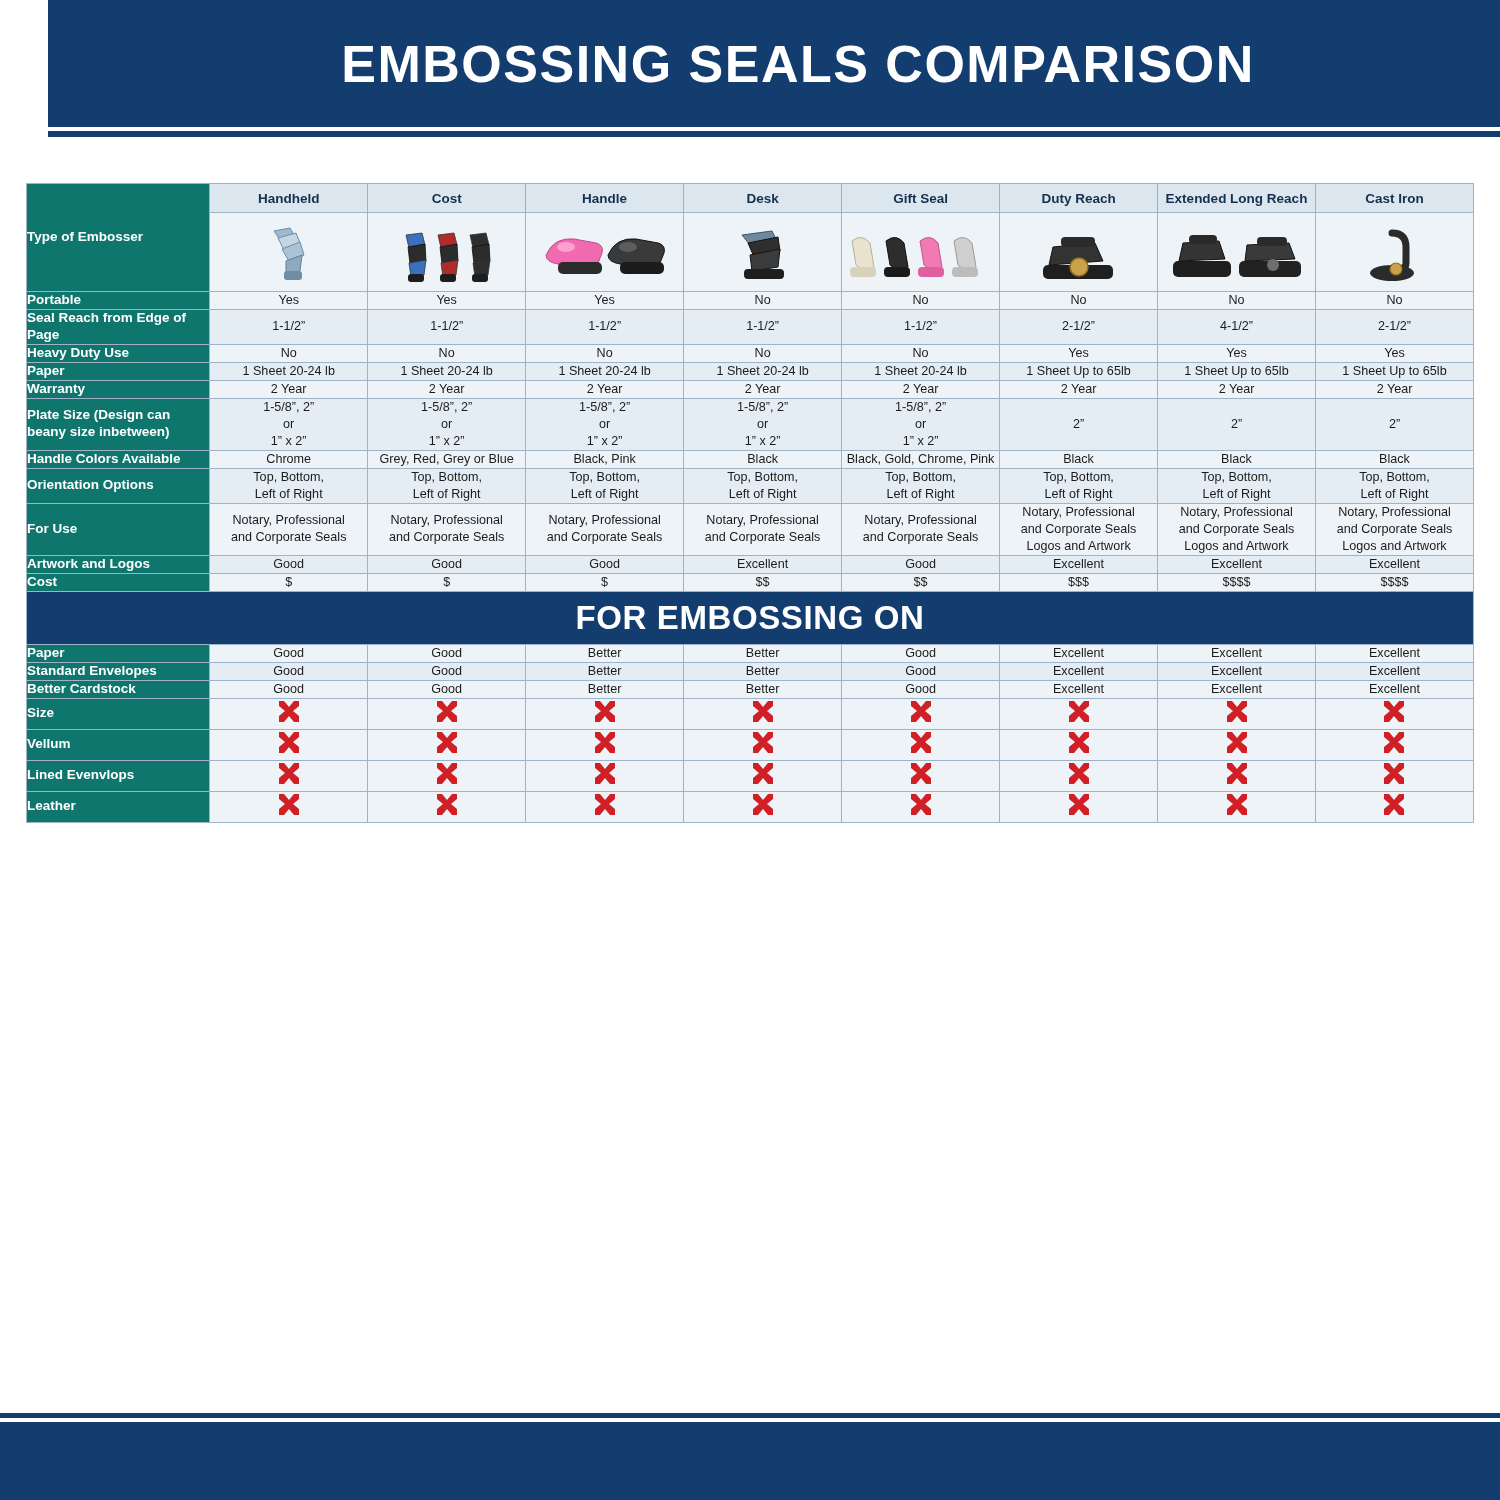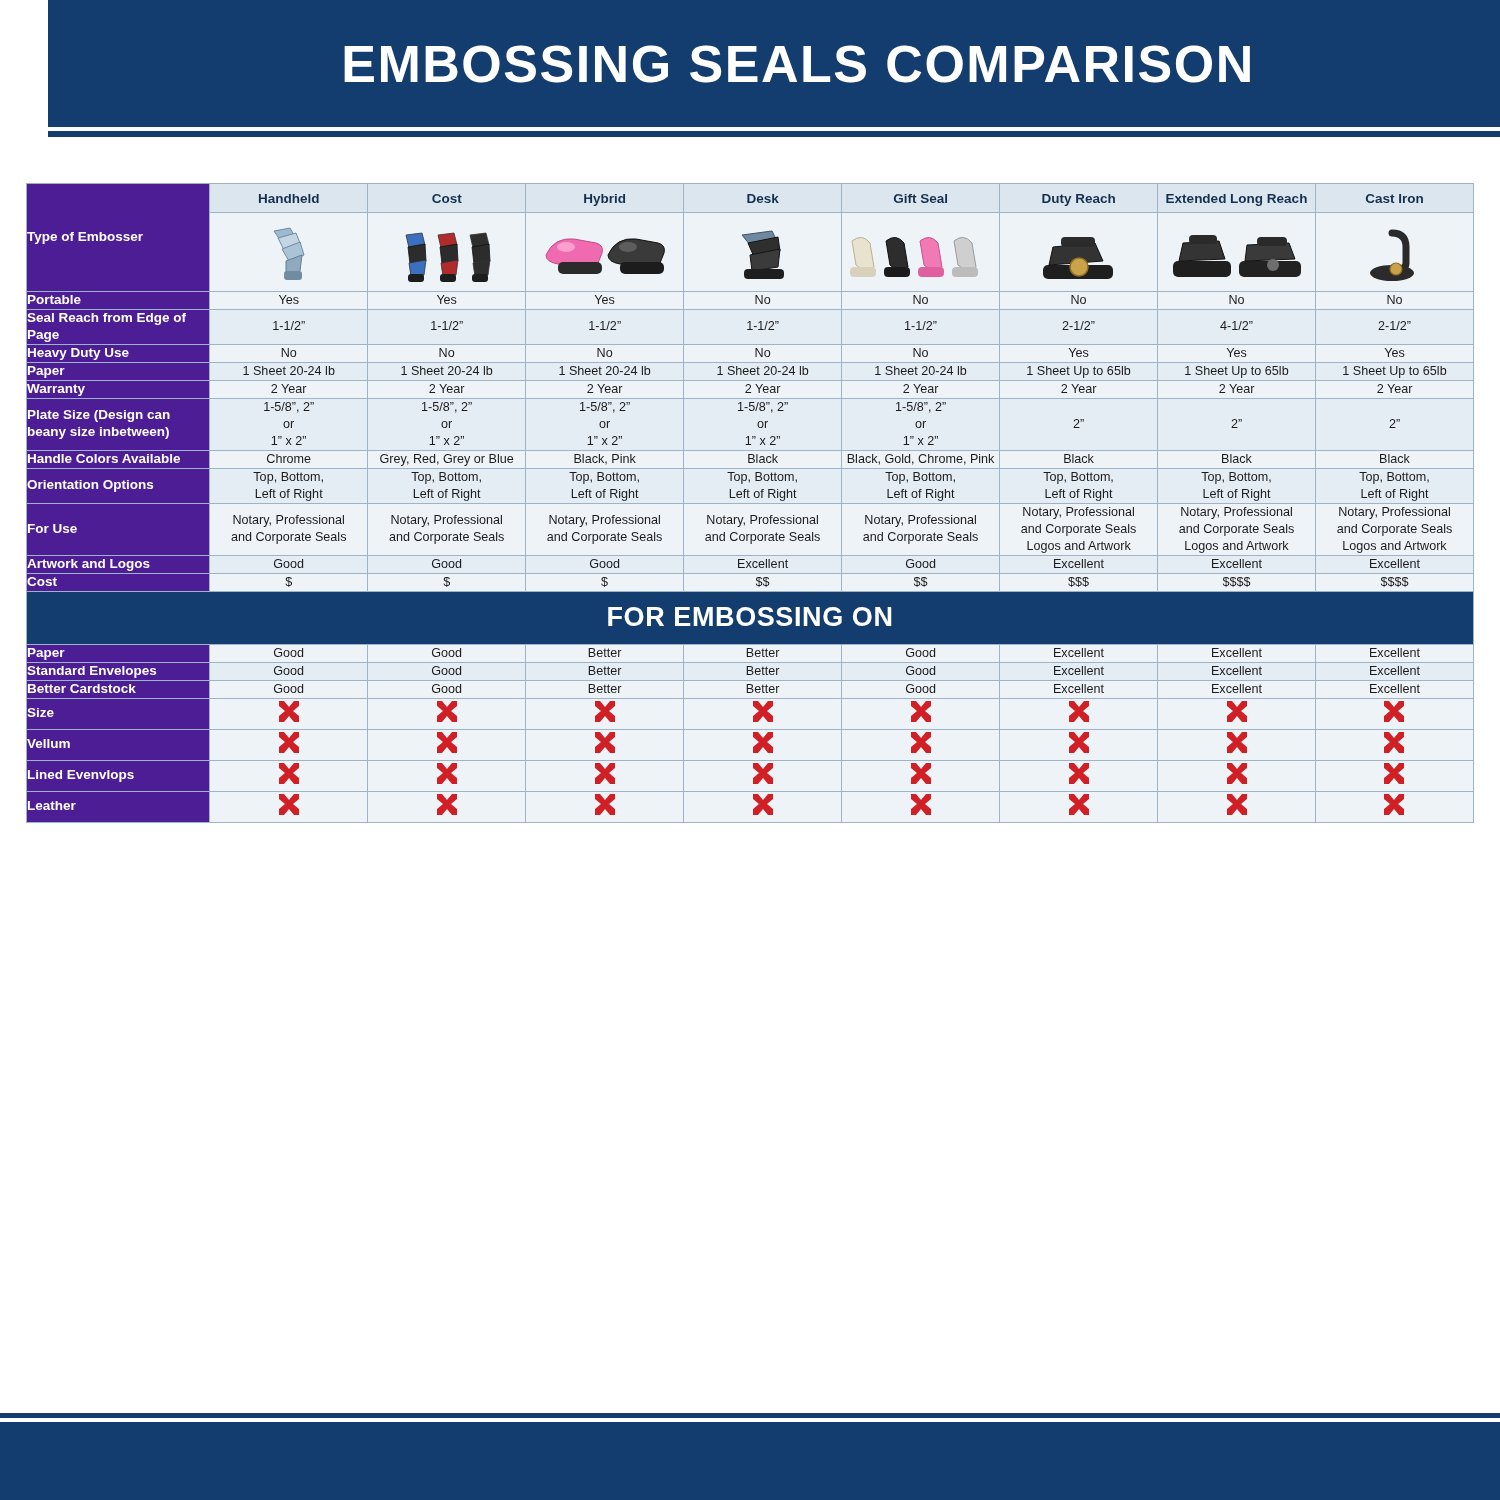--- a/index.html
+++ b/index.html
@@ -79,21 +79,21 @@
   }
   table.cmp td, table.cmp th {
     border: 1px solid #9fb3c8;
     padding: 0;
     vertical-align: middle;
   }
   col.rowhead { width: 183px; }
   col.prod    { width: 157.8px; }
 
   .rowlabel {
-    background: #4c1d95;
+    background: #0f766e;
     color: #ffffff;
     font-size: 13.5px;
     font-weight: bold;
     text-align: left;
     padding: 6px 10px 6px 12px;
     line-height: 1.25;
     border: 1px solid #133d6e;
     border-bottom: 1px solid #27507f;
   }
   .colhead {
@@ -115,21 +115,21 @@
     text-align: center;
     font-size: 12.6px;
     color: #1b1b1b;
     line-height: 1.35;
     padding: 9px 5px;
   }
   .cell.alt { background: #e4ecf4; margin-left: 23px; }
   .section-banner {
     background: #133d6e;
     color: #ffffff;
-    font-size: 27px;
+    font-size: 33px;
     font-weight: bold;
     text-align: center;
     letter-spacing: 0.6px;
     height: 52px;
     border: 1px solid #133d6e;
   }
   .xcell {
     background: #eef3f8;
     text-align: center;
     padding: 8px 0 6px;
@@ -170,21 +170,21 @@
         <col class="prod">
           <col class="prod">
           <col class="prod">
           <col class="prod">
       </colgroup>
       <tbody id="table-body">
           <tr>
             <td class="rowlabel" rowspan="2" style="vertical-align: middle;"><span>Type of Embosser</span></td>
             <td class="colhead"><span>Handheld</span></td>
             <td class="colhead"><span>Cost</span></td>
-            <td class="colhead"><span>Hybrid</span></td>
+            <td class="colhead"><span>Handle</span></td>
             <td class="colhead"><span>Desk</span></td>
             <td class="colhead"><span>Gift Seal</span></td>
             <td class="colhead"><span>Duty Reach</span></td>
             <td class="colhead"><span>Extended Long Reach</span></td>
             <td class="colhead"><span>Cast Iron</span></td>
           </tr>
           <tr>
             <td class="imgcell">
               <div class="embosser-art">
                 <svg width="58" height="62" viewBox="0 0 58 62">

